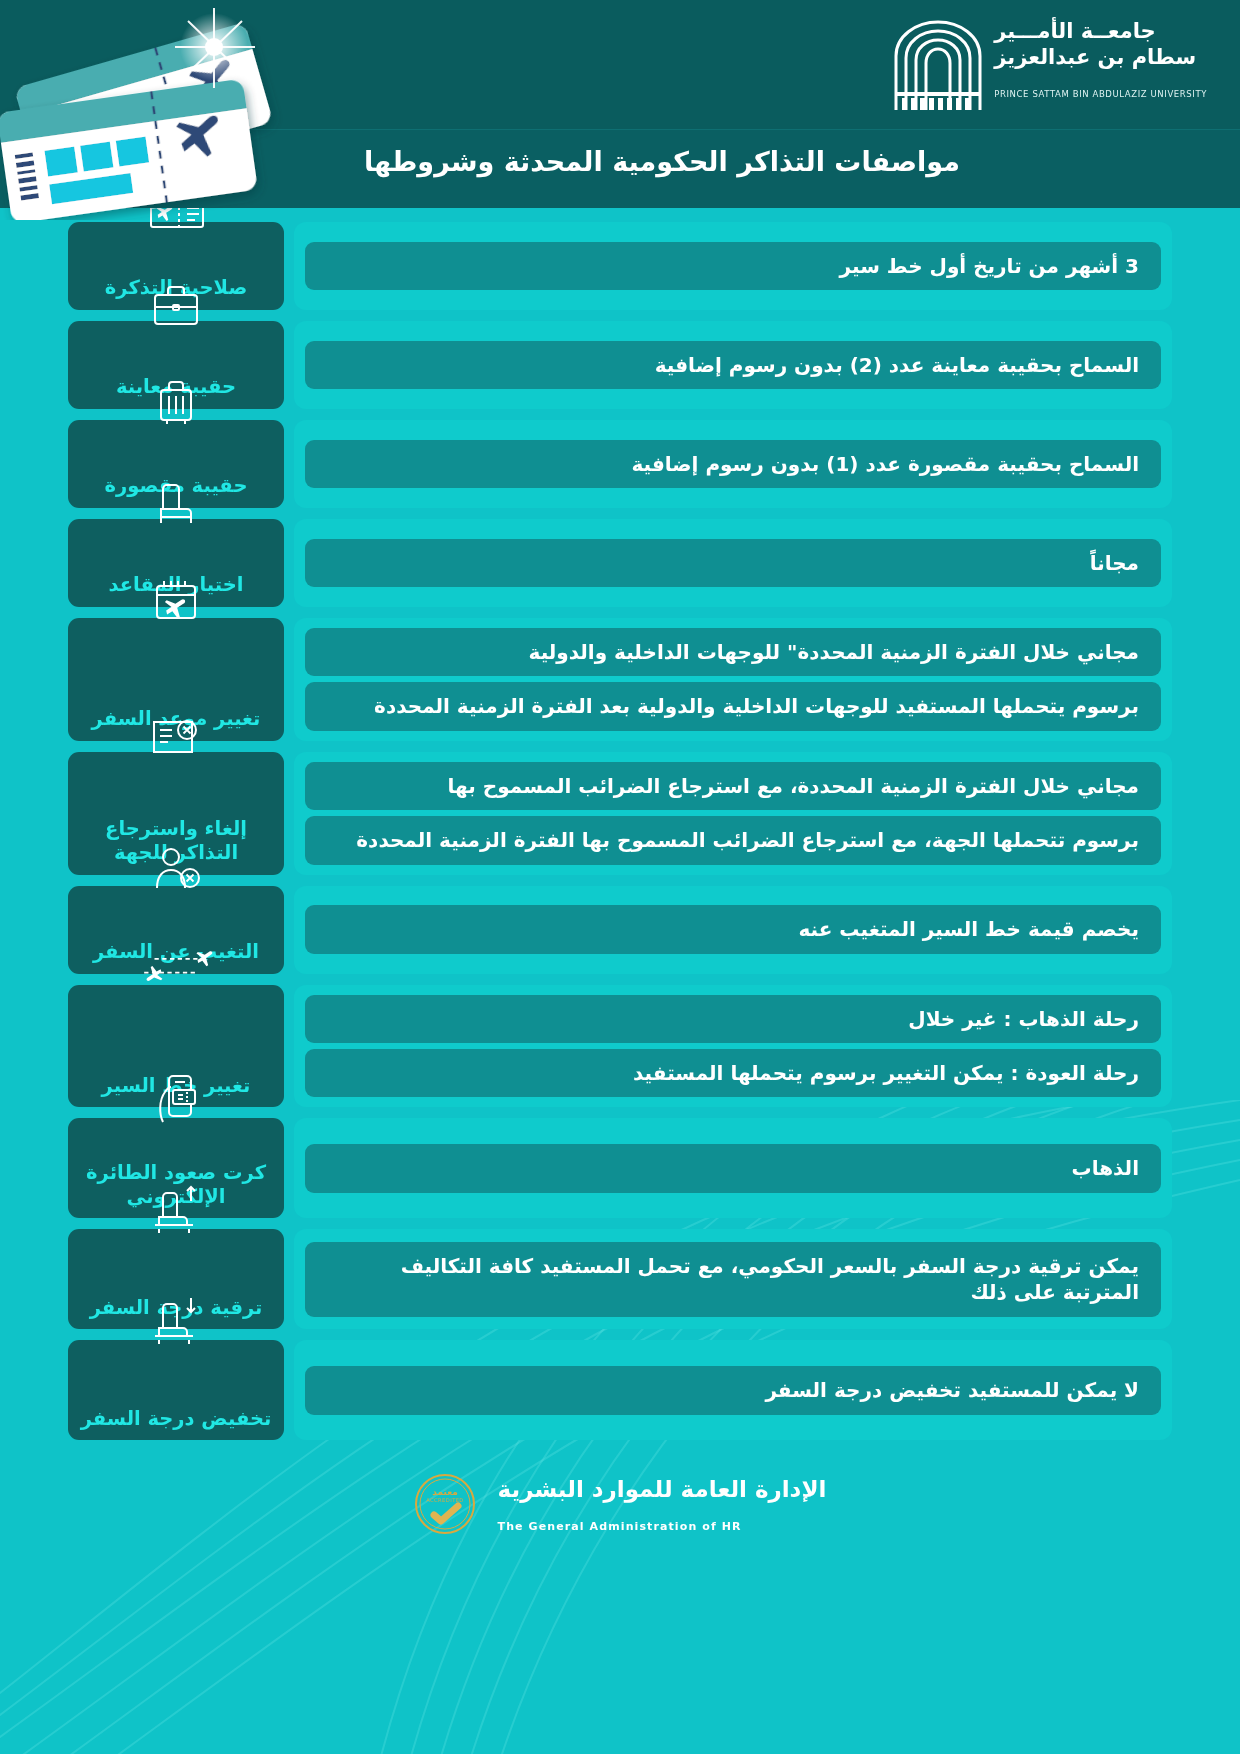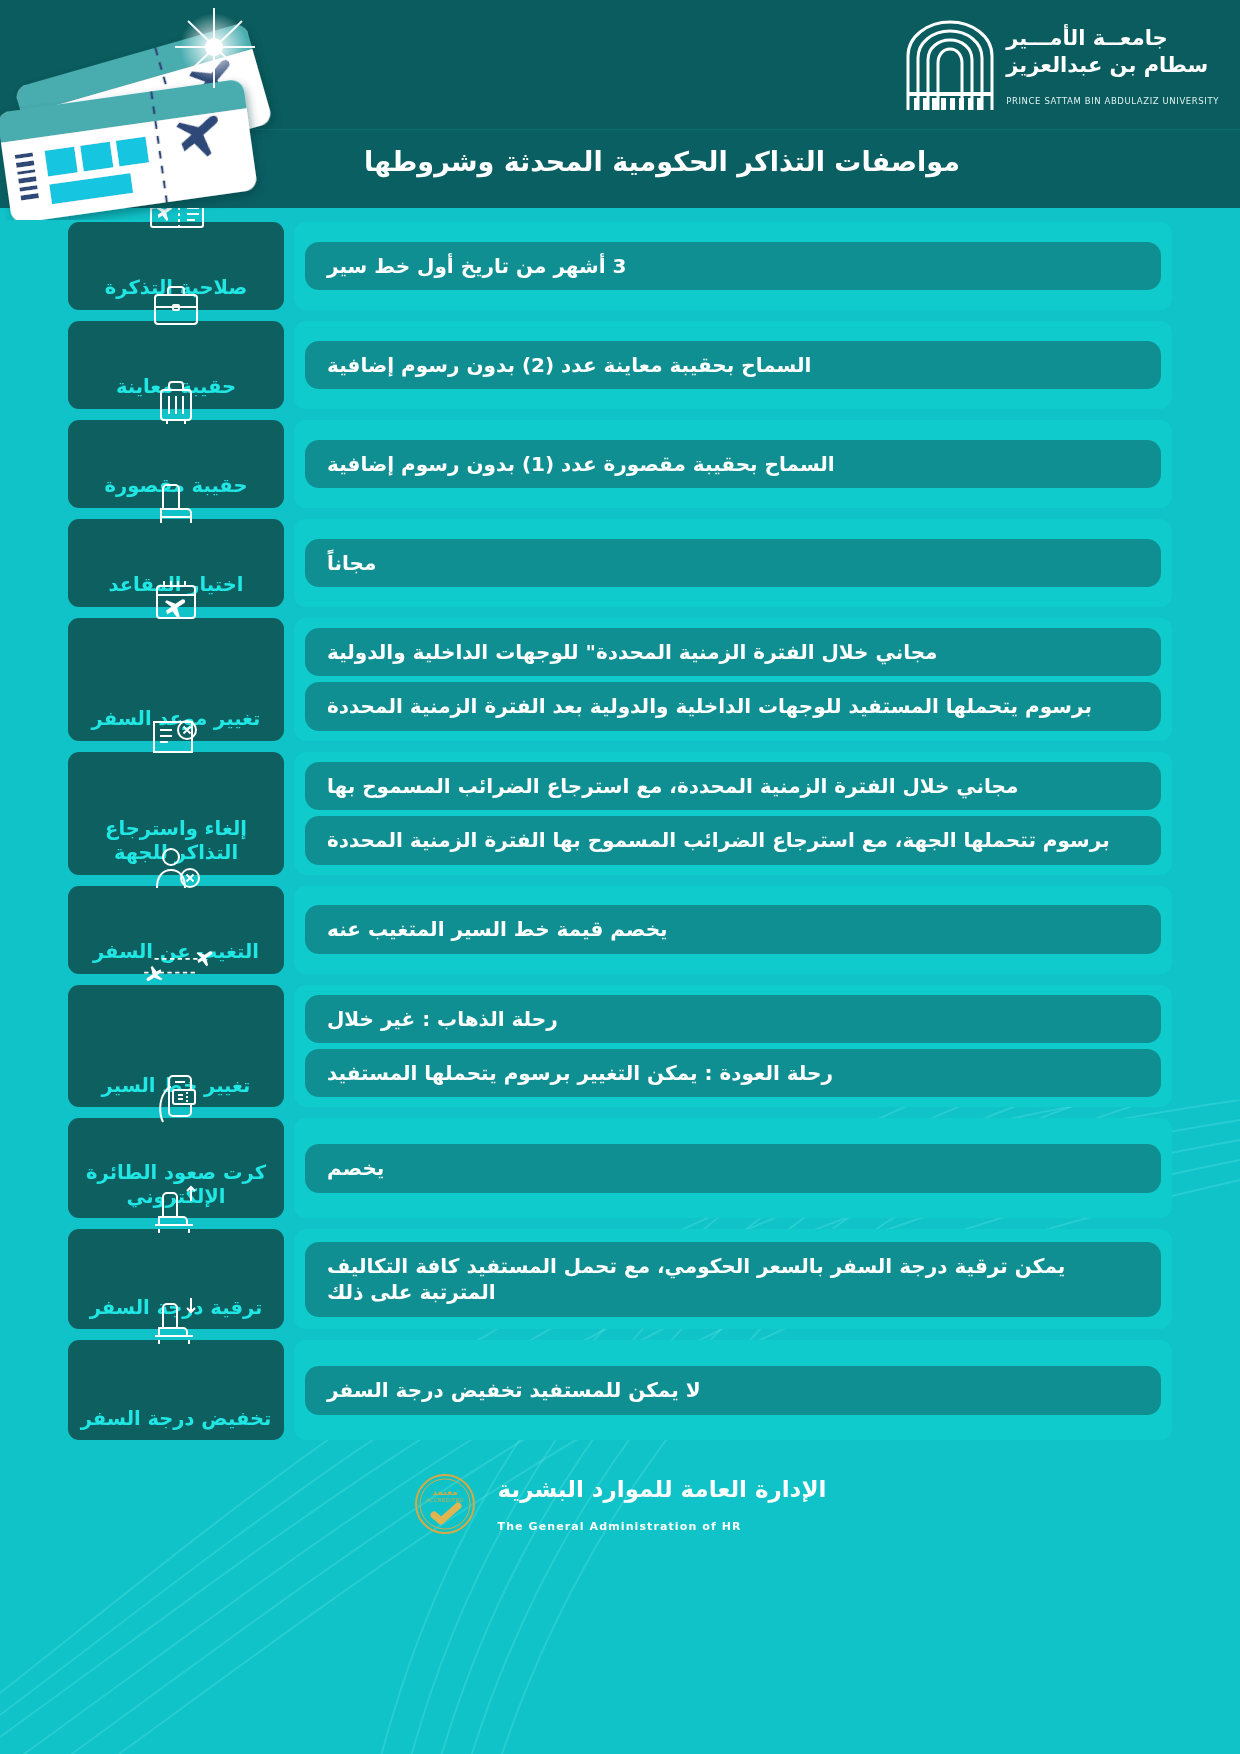--- a/index.html
+++ b/index.html
@@ -29,22 +29,22 @@
     position:absolute; left:0; top:130px; width:1240px; height:78px;
     background:#0a5f62;
   }
   .header-title{
     position:absolute; right:280px; top:146px;
     width:700px; 
     color:#ffffff; font-size:27px; font-weight:bold;
     letter-spacing:0px;
   }
   .univ-logo{
-    position:absolute; right:21px; top:18px;
-    display:flex; flex-direction:row; align-items:center; gap:10px;
+    position:absolute; right:33px; top:18px;
+    display:flex; flex-direction:row; gap:10px;
   }
   .univ-logo-text{
     text-align:left; color:#ffffff; line-height:1.25;
   }
   .univ-l1{ font-size:21px; font-weight:bold; letter-spacing:1px;}
   .univ-l2{ font-size:21px; font-weight:bold; }
   .univ-l3{ font-size:8.5px; letter-spacing:.6px; margin-top:18px; color:#dff3f2;}
 
   
   .tickets{
@@ -91,25 +91,25 @@
     flex:1 1 auto;
     background:#0fcbcc;
     border-radius:12px;
     padding:10px 11px;
     display:flex; flex-direction:column; justify-content:center;
     gap:6px;
     min-height:88px;
   }
   .value-pill{
     background:#0f8f92;
-    border-radius:14px;
+    border-radius:9px;
     color:#ffffff;
     font-size:20px; font-weight:bold;
     padding:11px 22px;
-    text-align:left;
+    text-align:right;
     line-height:1.32;
   }
   .row.tall .label-cell,.row.tall .value-cell{ min-height:100px; }
 
   
   .footer{
     position:relative; z-index:4;
     width:1240px;
     margin-top:10px;
     padding:22px 0 26px 0;
@@ -373,21 +373,21 @@
             <path d="M10 52 L34 36 L4 14 L12 6 L52 22 L78 4 C86 -1 96 2 96 10 C96 16 92 20 86 23 L60 40 L72 82 L62 88 L38 56 L14 70 Z"></path>
           </g>
         </svg>
       </div>
       <div class="label-text">تغيير خط السير</div>
     </div>
   </div>
 
   <div class="row tall">
     <div class="value-cell">
-      <div class="value-pill">يخصم</div>
+      <div class="value-pill">الذهاب</div>
     </div>
     <div class="label-cell">
       <div class="label-icon">
         <svg width="54" height="52" viewBox="0 0 54 52" fill="none" stroke="#ffffff" stroke-width="2">
           <rect x="20" y="2" width="22" height="40" rx="4"></rect>
           <path d="M26 8 H36"></path>
           <rect x="24" y="16" width="22" height="14" rx="2" fill="#0e5f60"></rect>
           <path d="M29 21 H34 M29 25 H34"></path>
           <path d="M38 18 V28" stroke-dasharray="2 2"></path>
           <path d="M14 48 C10 40 10 26 16 18 C18 15 20 13 22 13"></path>

